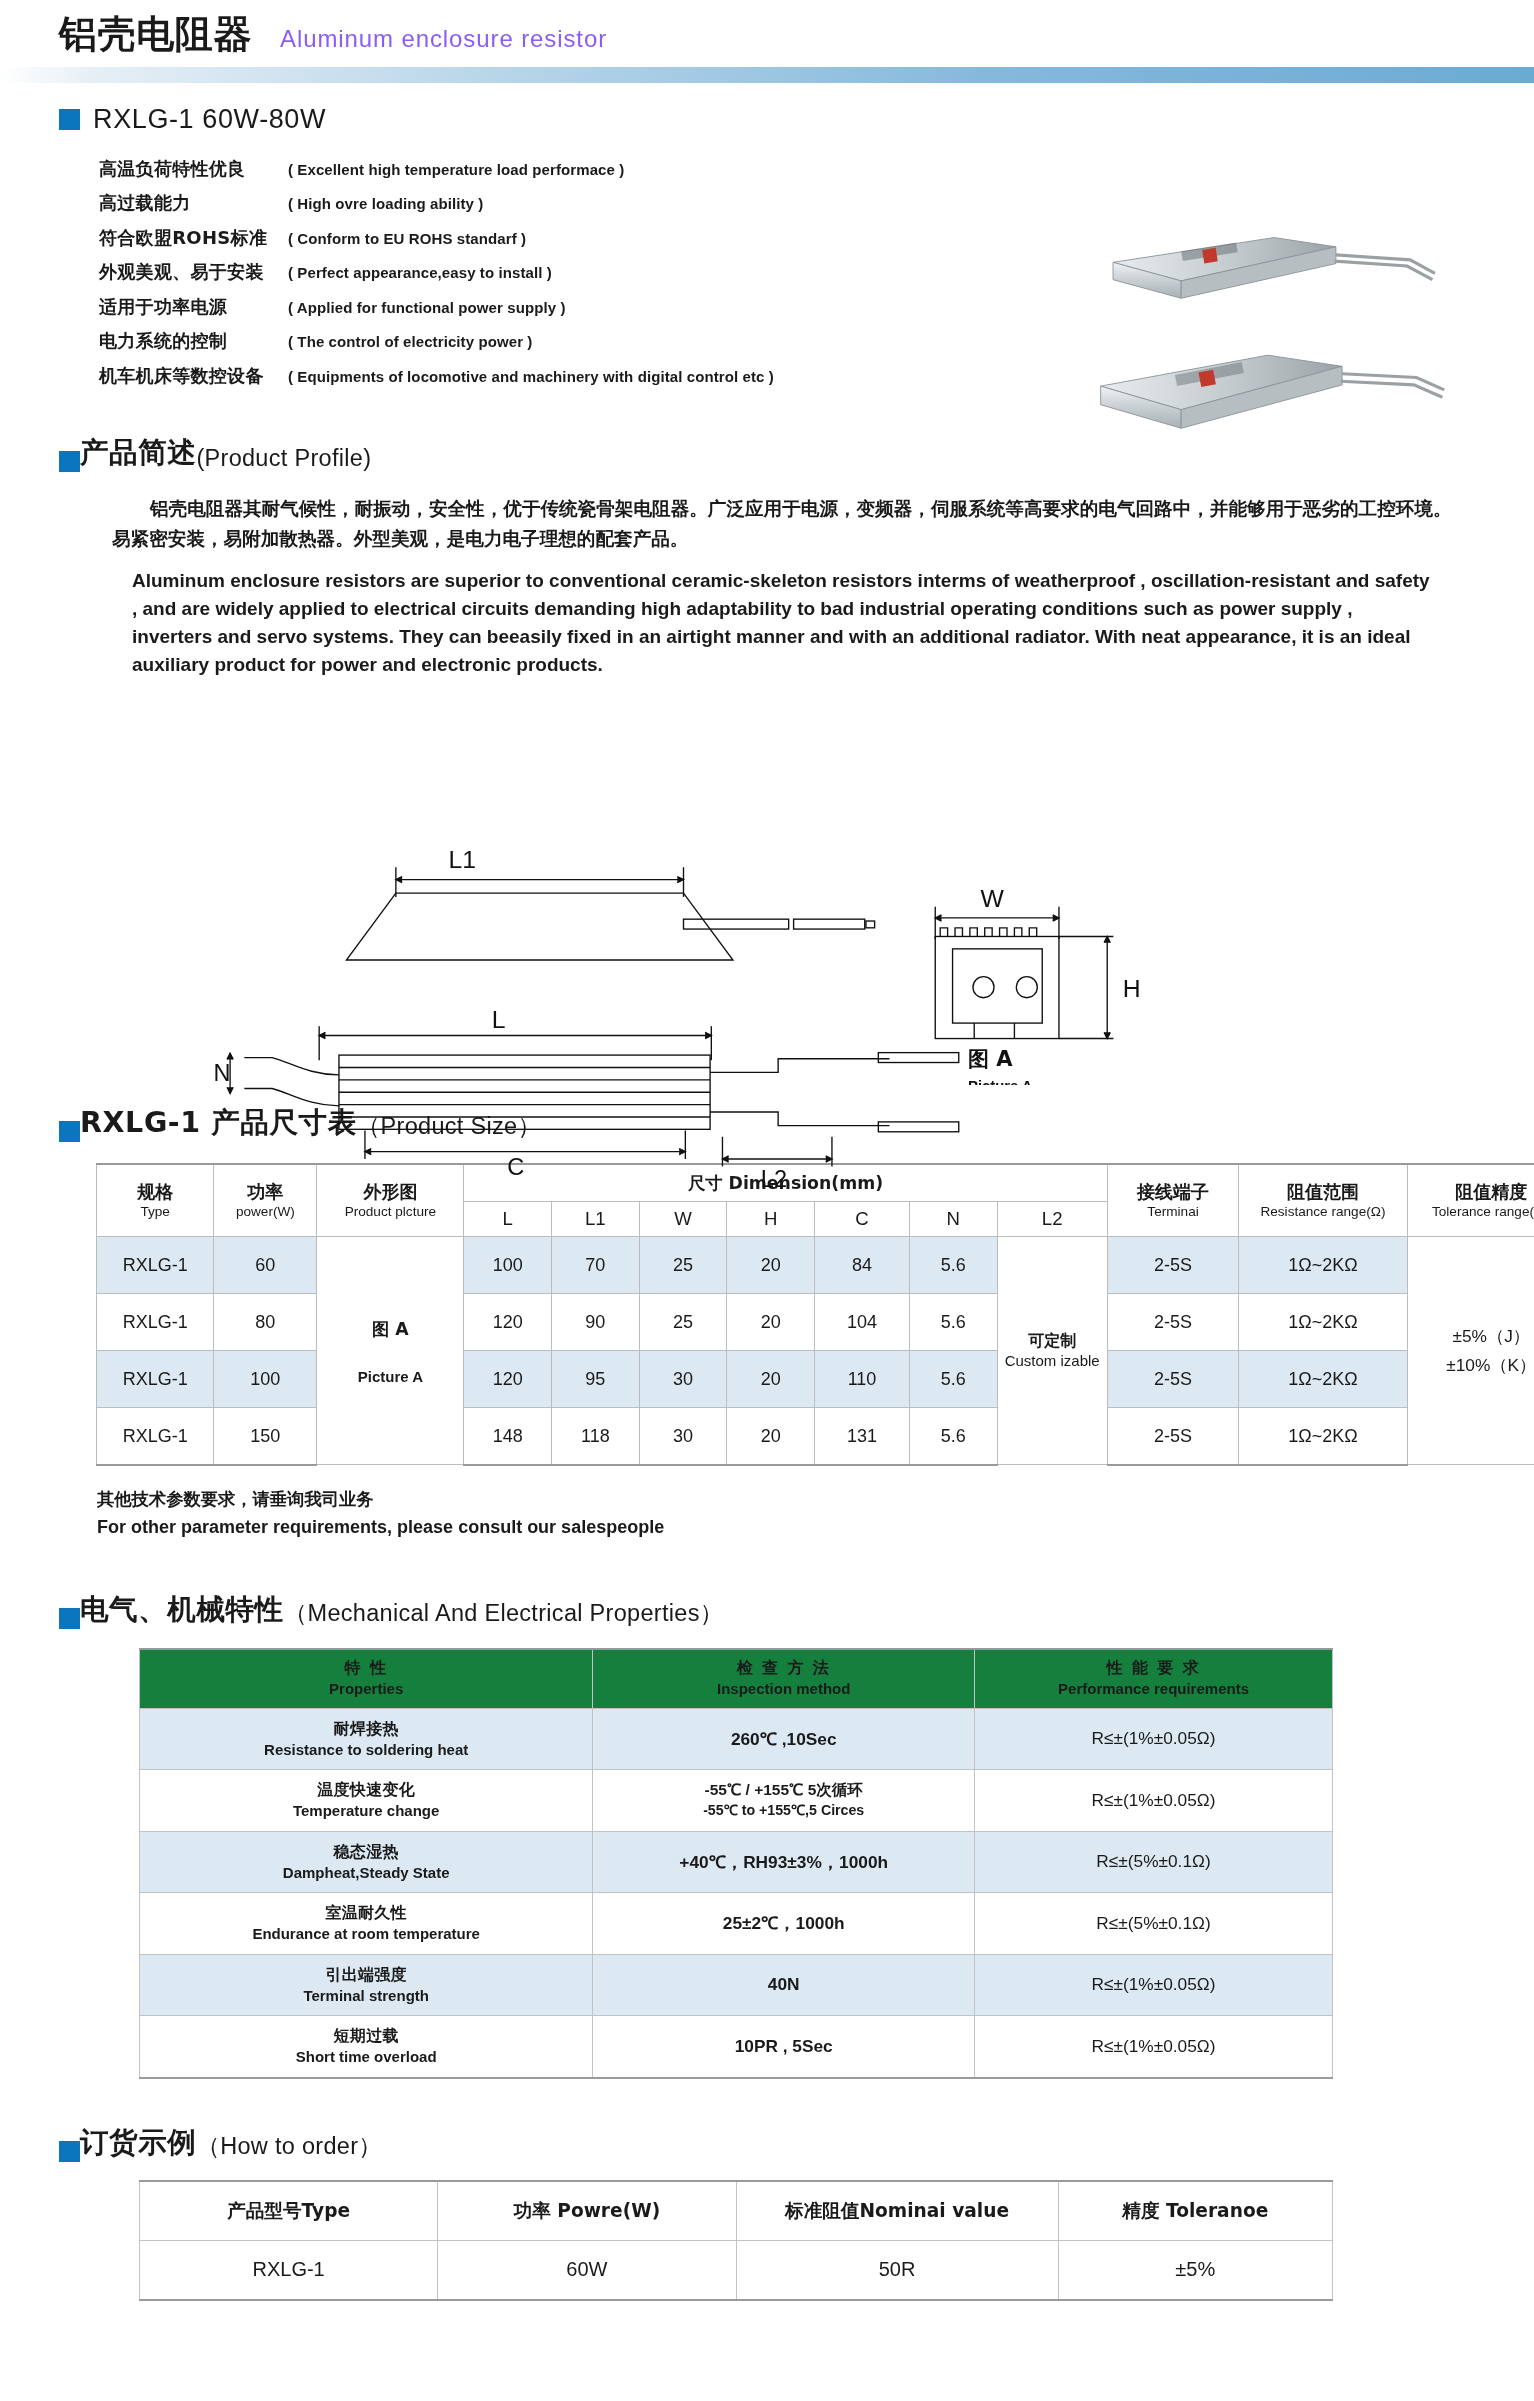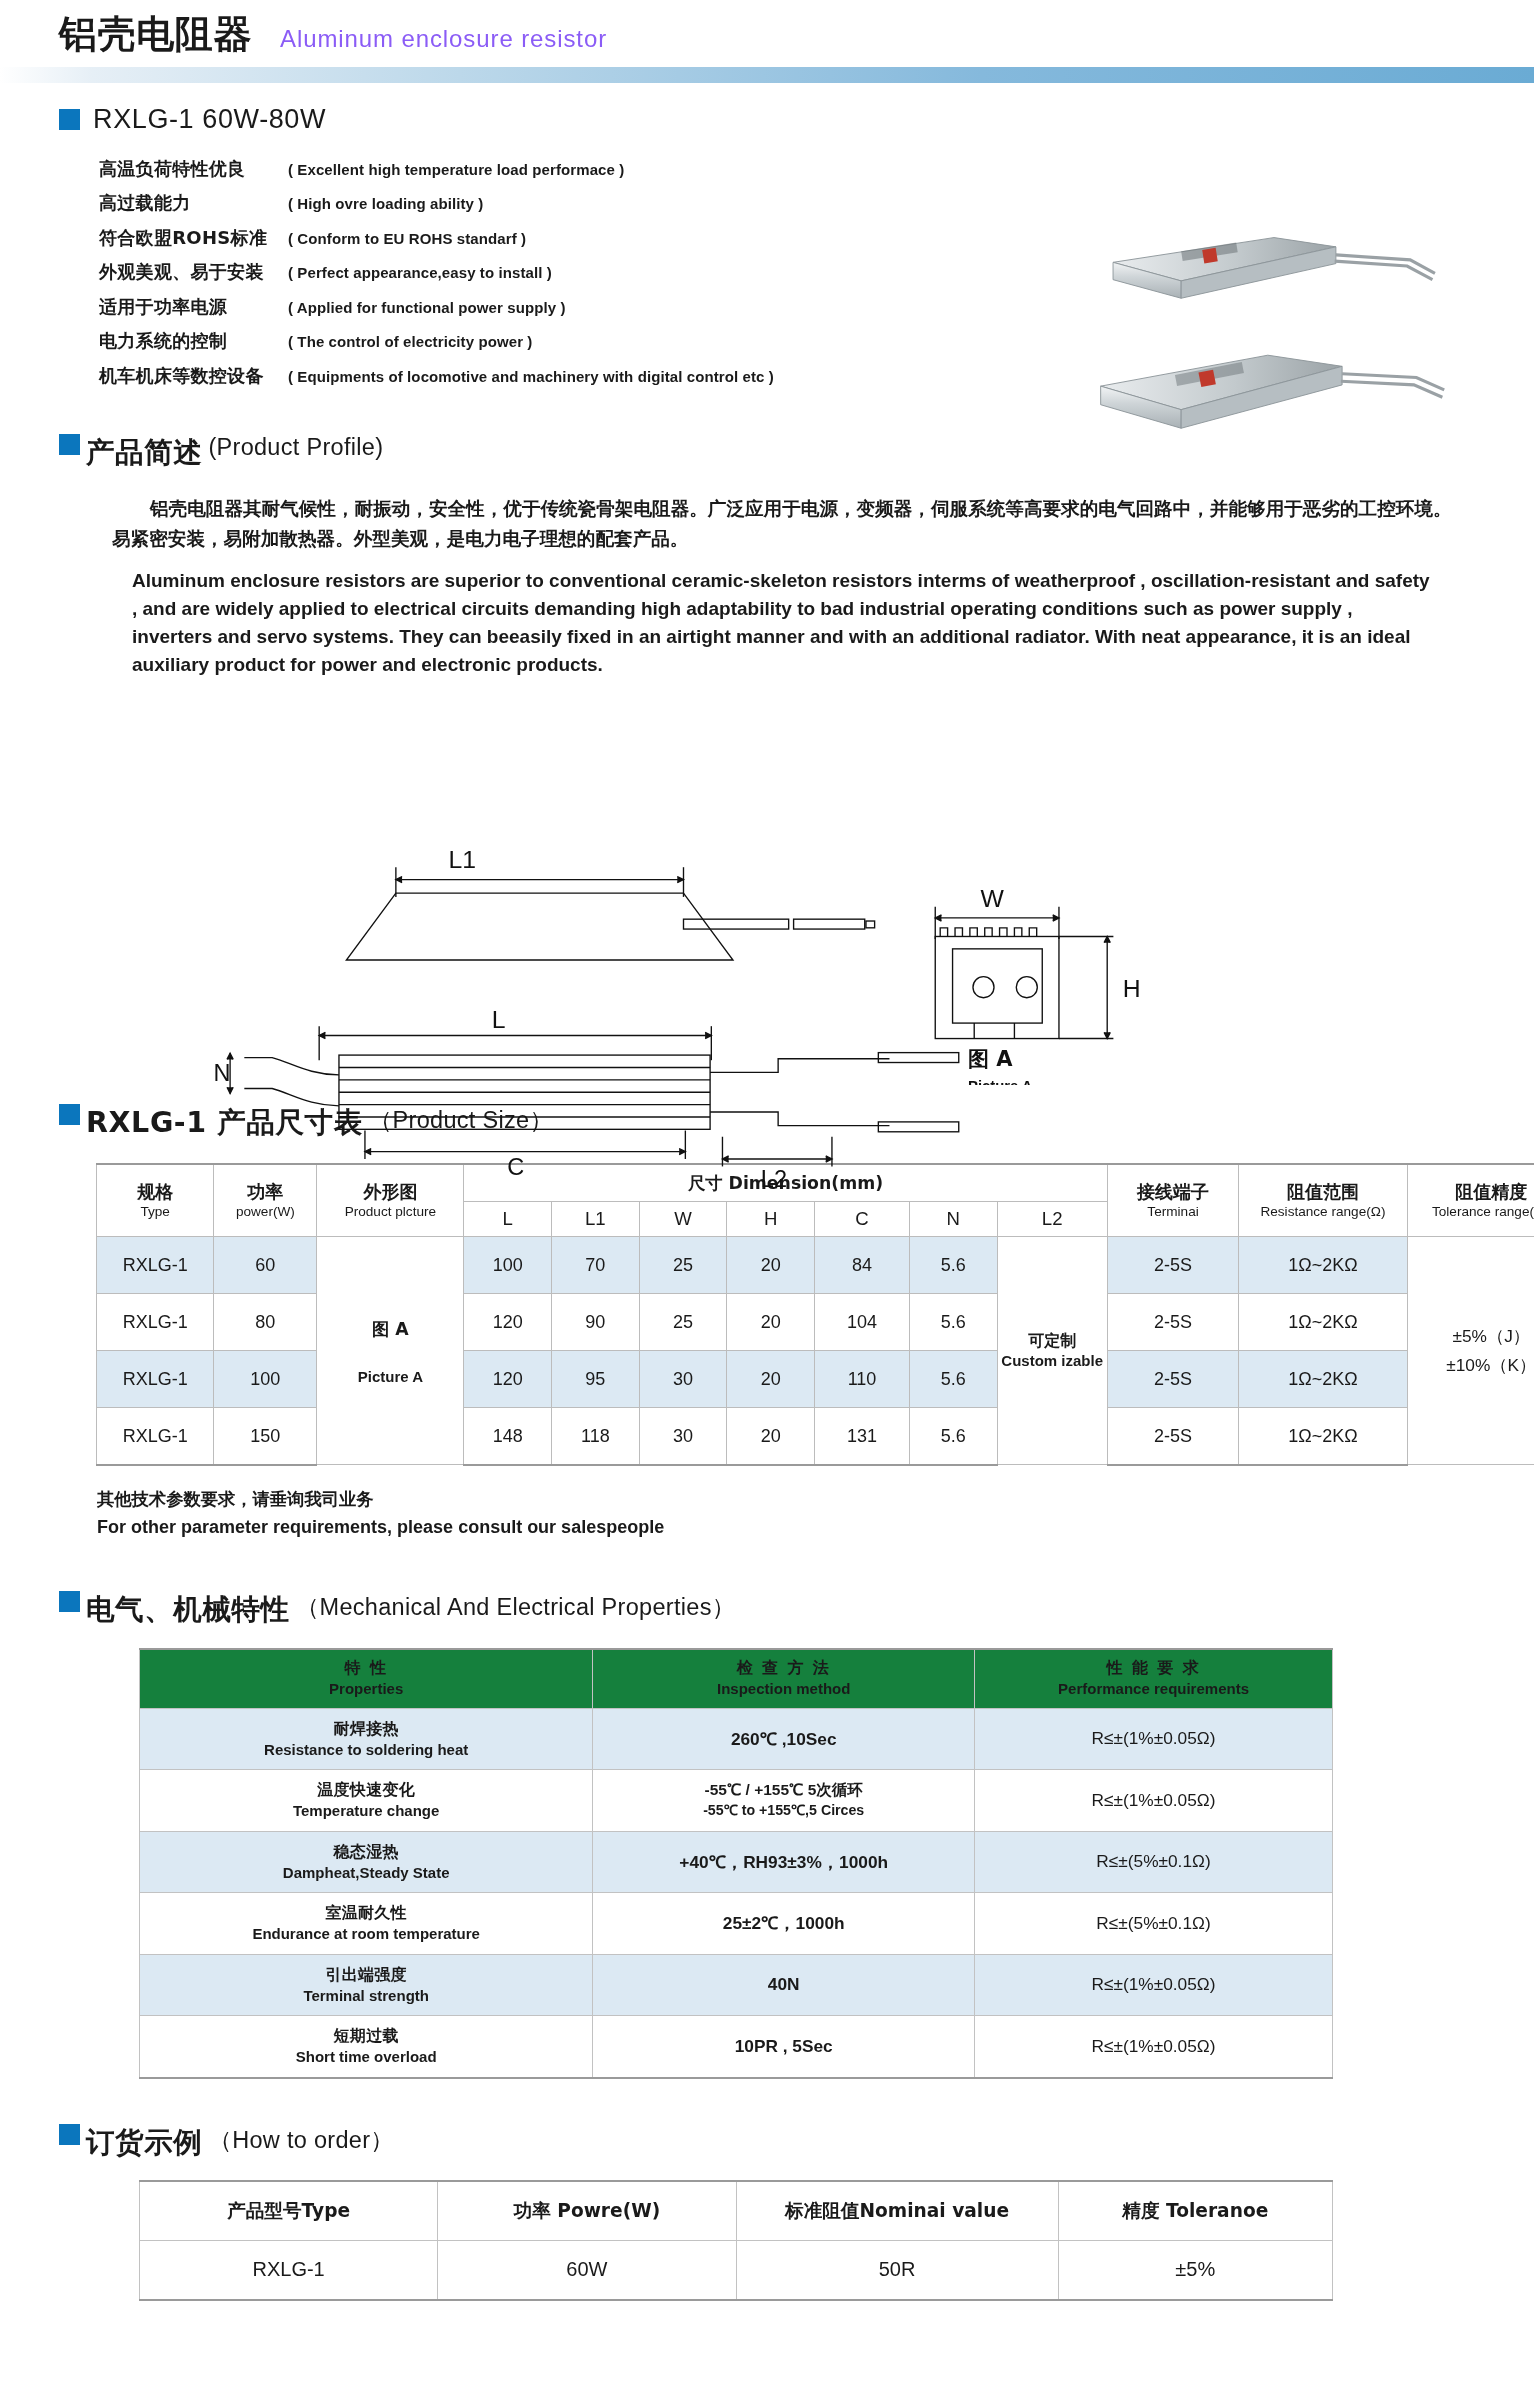--- a/index.html
+++ b/index.html
@@ -21,21 +21,21 @@
   .hdr-en {
     font-size: 24px; font-weight: 400; letter-spacing: 0.9px;
     font-family: "Liberation Sans", sans-serif; color: #8b5cf6;
   }
   .hdr-bar {
     margin-top: 13.6px; height: 16px; width: 1534px;
     background: linear-gradient(to right, #ffffff 0%, #e6eff6 6%, #bcd8ea 30%, #85b9dc 64%, #6aabd4 100%);
   }
 
   
-  .sec-title { display: flex; align-items: flex-start; gap: 6px; }
+  .sec-title { display: flex; align-items: flex-end; gap: 0; }
   .sq {
     width: 21px; height: 21px; background: #0b76bd; flex: 0 0 21px;
   }
   .sec-cn {
     font-size: 27px; font-weight: 700; font-family: "DejaVu Sans", sans-serif;
     letter-spacing: 0.6px;
   }
   .sec-en {
     font-size: 23.5px; font-weight: 400; font-family: "Liberation Sans", sans-serif;
     letter-spacing: 0.3px;
@@ -381,21 +381,21 @@
           <div style="font-size:15px;font-weight:600">Picture A</div>
         </td>
         <td>100</td>
         <td>70</td>
         <td>25</td>
         <td>20</td>
         <td>84</td>
         <td>5.6</td>
         <td rowspan="4" class="nofill">
           <div style="font-size:16px;font-weight:700;font-family:'DejaVu Sans',sans-serif">可定制</div>
-          <div style="font-size:15px;font-weight:700;line-height:1.2">Custom izable</div>
+          <div style="font-size:15px;font-weight:400;line-height:1.2">Custom izable</div>
         </td>
         <td>2-5S</td>
         <td>1Ω~2KΩ</td>
         <td rowspan="4" class="nofill">
           <div style="font-size:17.3px;font-weight:500">±5%（J）</div>
           <div style="font-size:17.3px;font-weight:500;margin-top:5px">±10%（K）</div>
         </td>
       </tr>
       <tr>
         <td>RXLG-1</td>

